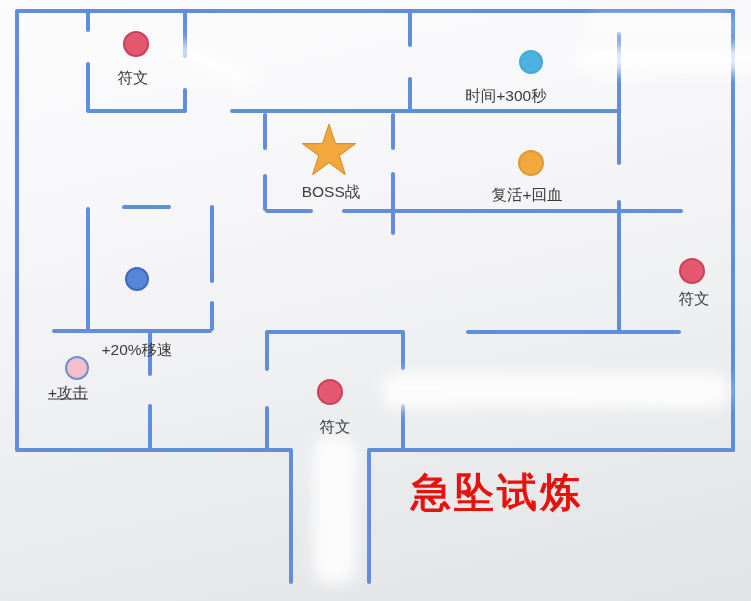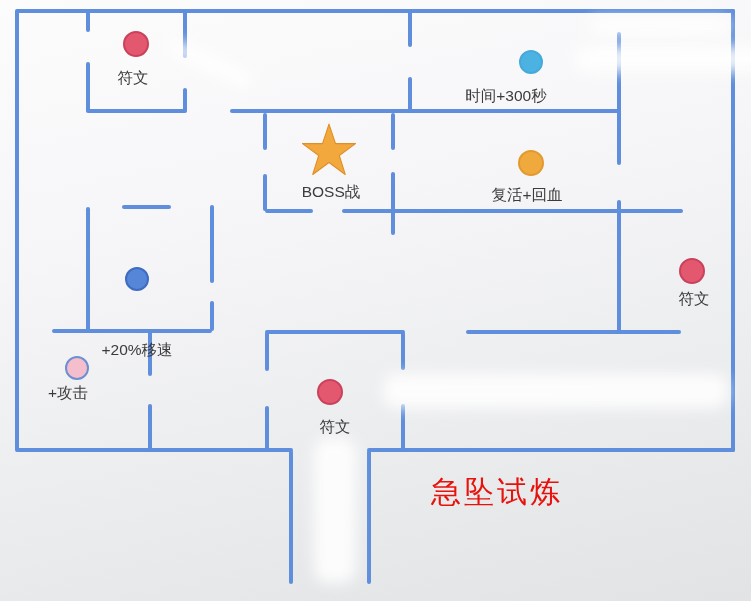--- a/index.html
+++ b/index.html
@@ -20,21 +20,21 @@
   }
   .dot{
     position:absolute;border-radius:50%;box-sizing:border-box;z-index:3;
   }
   .marker-label{
     position:absolute;transform:translate(-50%,-50%);
     white-space:nowrap;color:#3b3b3b;font-size:15.5px;z-index:3;
   }
   .map-title{
     position:absolute;transform:translate(-50%,-50%);
-    font-weight:normal;font-size:30px;letter-spacing:3px;
+    font-weight:bold;font-size:40px;letter-spacing:3px;
     white-space:nowrap;z-index:4;
   }
   .star-svg{position:absolute;z-index:3;}
 </style>
 </head>
 <body>
 
 <div class="stage">
   <div id="walls-layer">
       <div class="wall" style="left: 16px; top: 9px; width: 719px; height: 4px; background: rgb(94, 142, 220);"></div>
@@ -88,20 +88,20 @@
       <div class="marker-label" style="left: 506px; top: 96px;">时间+300秒</div>
       <svg class="star-svg" width="56" height="52" viewBox="0 0 100 96" style="left: 301px; top: 123px;">
         <polygon points="50,2 62,38 99,38 69,60 80,95 50,73 20,95 31,60 1,38 38,38" fill="#F2A83C" stroke="#DE8F28" stroke-width="2" stroke-linejoin="round"></polygon>
       </svg>
       <div class="marker-label" style="left: 331px; top: 192px;">BOSS战</div>
       <div class="dot" style="left: 518px; top: 150px; width: 26px; height: 26px; background: rgb(240, 169, 60); border: 2px solid rgb(226, 154, 46);"></div>
       <div class="marker-label" style="left: 527px; top: 195px;">复活+回血</div>
       <div class="dot" style="left: 125px; top: 267px; width: 24px; height: 24px; background: rgb(85, 134, 216); border: 2px solid rgb(62, 108, 192);"></div>
       <div class="marker-label" style="left: 137px; top: 317px; margin-top: 33px;">+20%移速</div>
       <div class="dot" style="left: 65px; top: 356px; width: 24px; height: 24px; background: rgb(245, 190, 205); border: 2px solid rgb(111, 143, 210);"></div>
-      <div class="marker-label" style="left: 68px; top: 393px;">+攻击</div>
+      <div class="marker-label" style="left: 68px; top: 393px; text-decoration: underline;">+攻击</div>
       <div class="dot" style="left: 317px; top: 379px; width: 26px; height: 26px; background: rgb(228, 88, 111); border: 2px solid rgb(201, 65, 92);"></div>
       <div class="marker-label" style="left: 335px; top: 427px;">符文</div>
       <div class="dot" style="left: 679px; top: 258px; width: 26px; height: 26px; background: rgb(228, 88, 111); border: 2px solid rgb(201, 65, 92);"></div>
       <div class="marker-label" style="left: 694px; top: 299px;">符文</div>
     </div>
   <div class="map-title" style="left: 497px; top: 492px; color: rgb(232, 18, 12);">急坠试炼</div>
 </div>
 
 </body></html>

